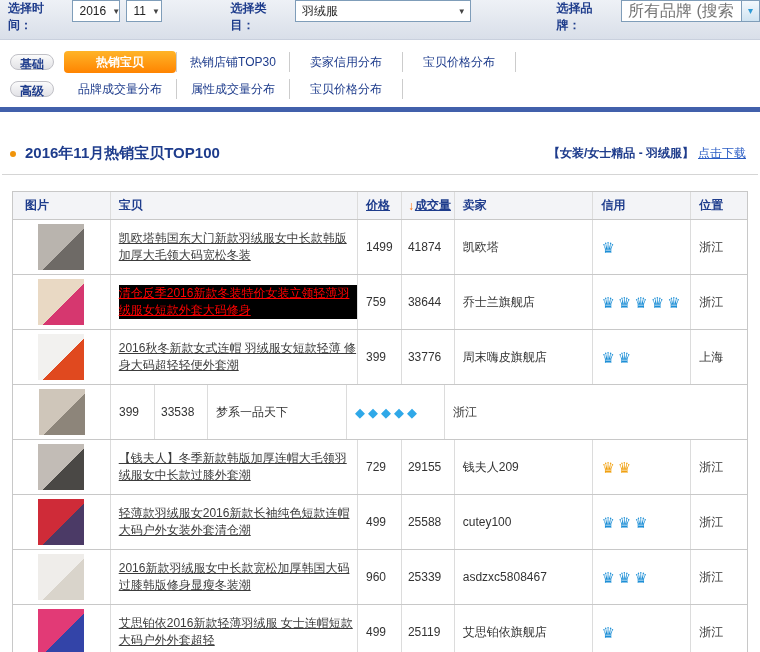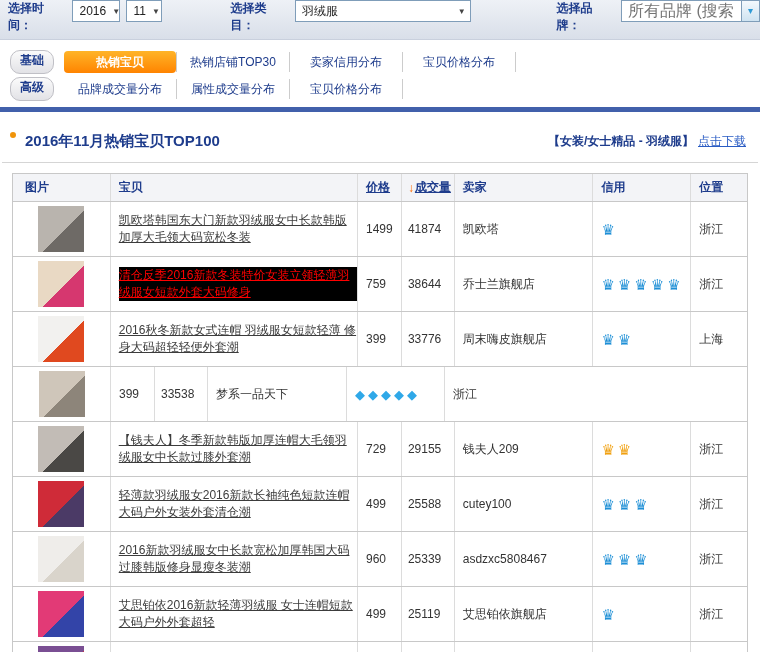--- a/index.html
+++ b/index.html
@@ -19,32 +19,32 @@
   .combo { display:flex; height:22px; }
   .combo input { width:120px; height:22px; border:1px solid #7f9db9; border-right:none; padding:0 6px;
     color:#9a9a9a; font-size:16px; font-family:inherit; outline:none; }
   .combo-btn { width:19px; height:22px; border:1px solid #7f9db9; background:linear-gradient(#f4f9fd,#cfe3f1);
     display:flex; align-items:center; justify-content:center; cursor:pointer; }
   .combo-btn span { color:#2e9bd6; font-size:10px; line-height:10px; }
 
   
   .tabs { margin-top:8px; }
   .tabrow { display:flex; align-items:center; height:27px; padding-left:10px; }
-  .tablabel { width:44px; height:24px; line-height:19px; text-align:center; font-weight:bold; color:#1e3c8c;
+  .tablabel { width:44px; height:16px; line-height:19px; text-align:center; font-weight:bold; color:#1e3c8c;
     background:linear-gradient(#fbfbfb,#e2e2e6); border:1px solid #c0c0c6; border-radius:10px; margin-right:10px; }
   .tabcell { width:113px; text-align:center; color:#1e3c8c; border-right:1px solid #ccc; height:20px;
     line-height:20px; cursor:pointer; }
   .tabcell.first { border-right:1px solid #ccc; display:flex; align-items:center; }
   .pill { display:inline-block; height:22px; line-height:22px; padding:0 12px; border-radius:4px;
     background:linear-gradient(#ffb428,#ff8400); color:#fff; font-weight:bold; cursor:pointer; }
   .strip { height:5px; background:#4160ab; margin-top:5px; }
 
   
-  .section-head { display:flex; padding:16px 12px 11px 8px; border-bottom:1px solid #d5d5d5;
-    margin:4px 2px; }
+  .section-head { display:flex; align-items:center; padding:16px 12px 11px 8px; border-bottom:1px solid #d5d5d5;
+    margin:16px 2px; }
   .bullet { width:6px; height:6px; border:3px solid #f0940a; border-radius:50%; background:#fff; }
   .stitle { font-size:15px; font-weight:bold; color:#1e3c8c; margin-left:9px; }
   .shead-right { margin-left:auto; display:flex; align-items:center; }
   .crumb { font-weight:bold; color:#1e3c8c; }
   .dl-link { color:#2a5cc4; text-decoration:underline; margin-left:4px; cursor:pointer; }
 
   
   .tbl { margin:10px 12px 0 12px; width:736px; border:1px solid #c8c8c8; border-bottom:none; }
   .thead { display:flex; height:28px; background:#f3f4f7; border-bottom:1px solid #c8c8c8; align-items:center; }
   .thead .cell { font-weight:bold; color:#1e3c8c; }

